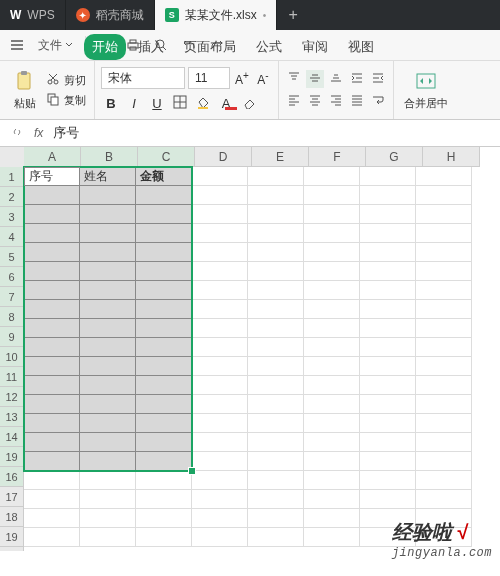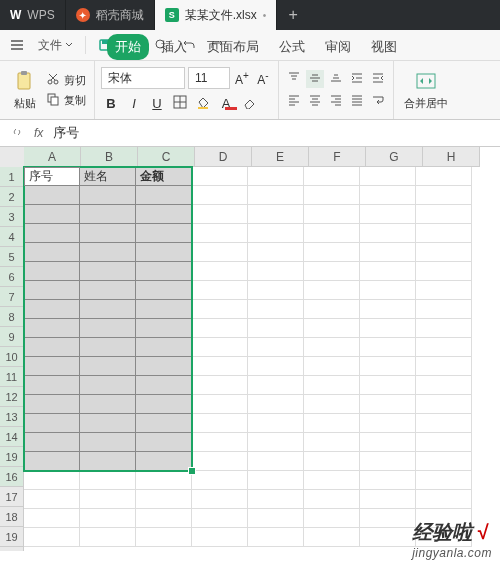--- a/index.html
+++ b/index.html
@@ -249,21 +249,21 @@
   
   .watermark {
     position: absolute;
     right: 8px; bottom: 16px;
     text-align: left;
     font-style: italic;
     pointer-events: none;
   }
   .wm1 { font-size: 20px; font-weight: bold; color: #333; }
   .wm1 .check { color: #c00; font-style: normal; }
-  .wm2 { font-size: 12px; color: #555; letter-spacing: 0.5px; }
+  .wm2 { font-size: 12px; color: #555; letter-spacing: 0.5px; font-family: Liberation Mono, monospace; }
 </style>
 </head>
 <body>
 
 <div class="titlebar">
   <div class="tab">
     <span style="font-weight:bold;color:#fff;">W</span>
     <span>WPS</span>
   </div>
   <div class="tab">
@@ -330,21 +330,21 @@
   <div class="qbtn">
     <span>
       <svg width="14" height="14">
           <path d="M10 7l2-2-2-2M12 5H5a3 3 0 00-3 3v2" fill="none" stroke="#555"></path>
         </svg>
     </span>
   </div>
 
 </div>
 
-<div class="menubar" style="margin-top:-29px;height:29px;padding-left:107px;background:transparent;">
+<div class="menubar" style="margin-top:-29px;height:29px;padding-left:84px;background:transparent;">
   <div class="menuitem active">开始</div>
   <div class="menuitem">插入</div>
   <div class="menuitem">页面布局</div>
   <div class="menuitem">公式</div>
   <div class="menuitem">审阅</div>
   <div class="menuitem">视图</div>
 </div>
 
 <div class="ribbon">
 

